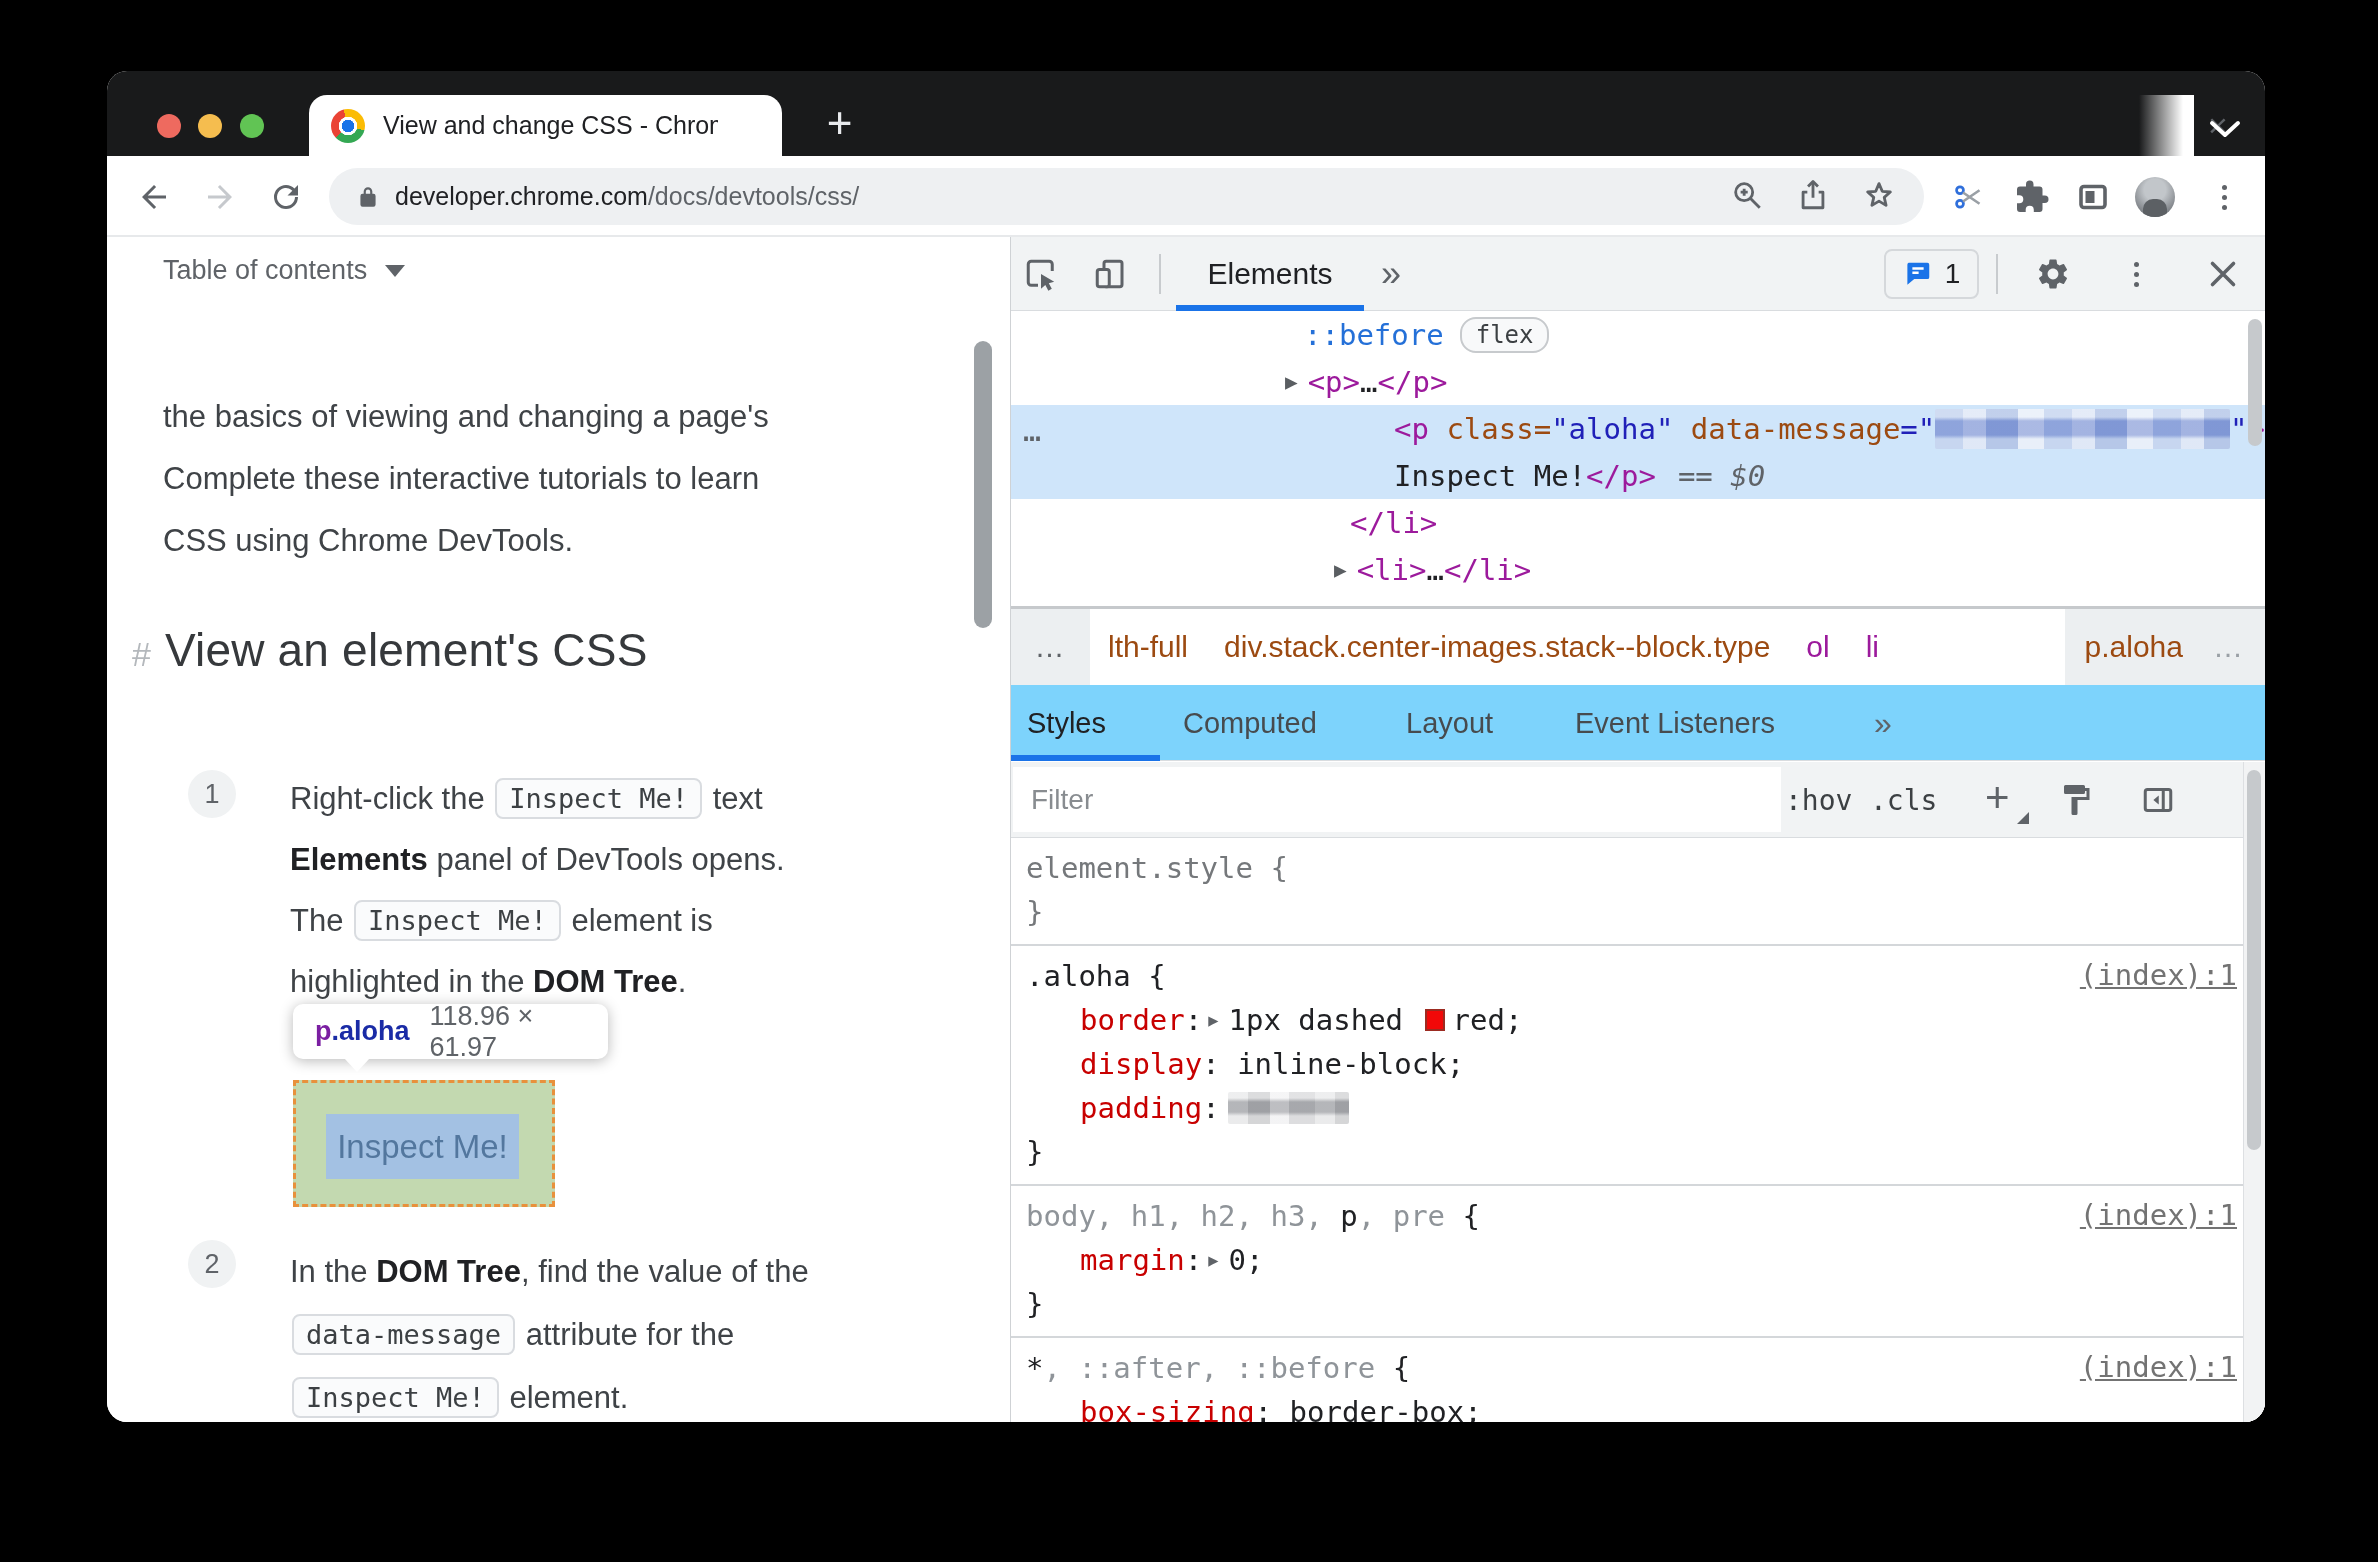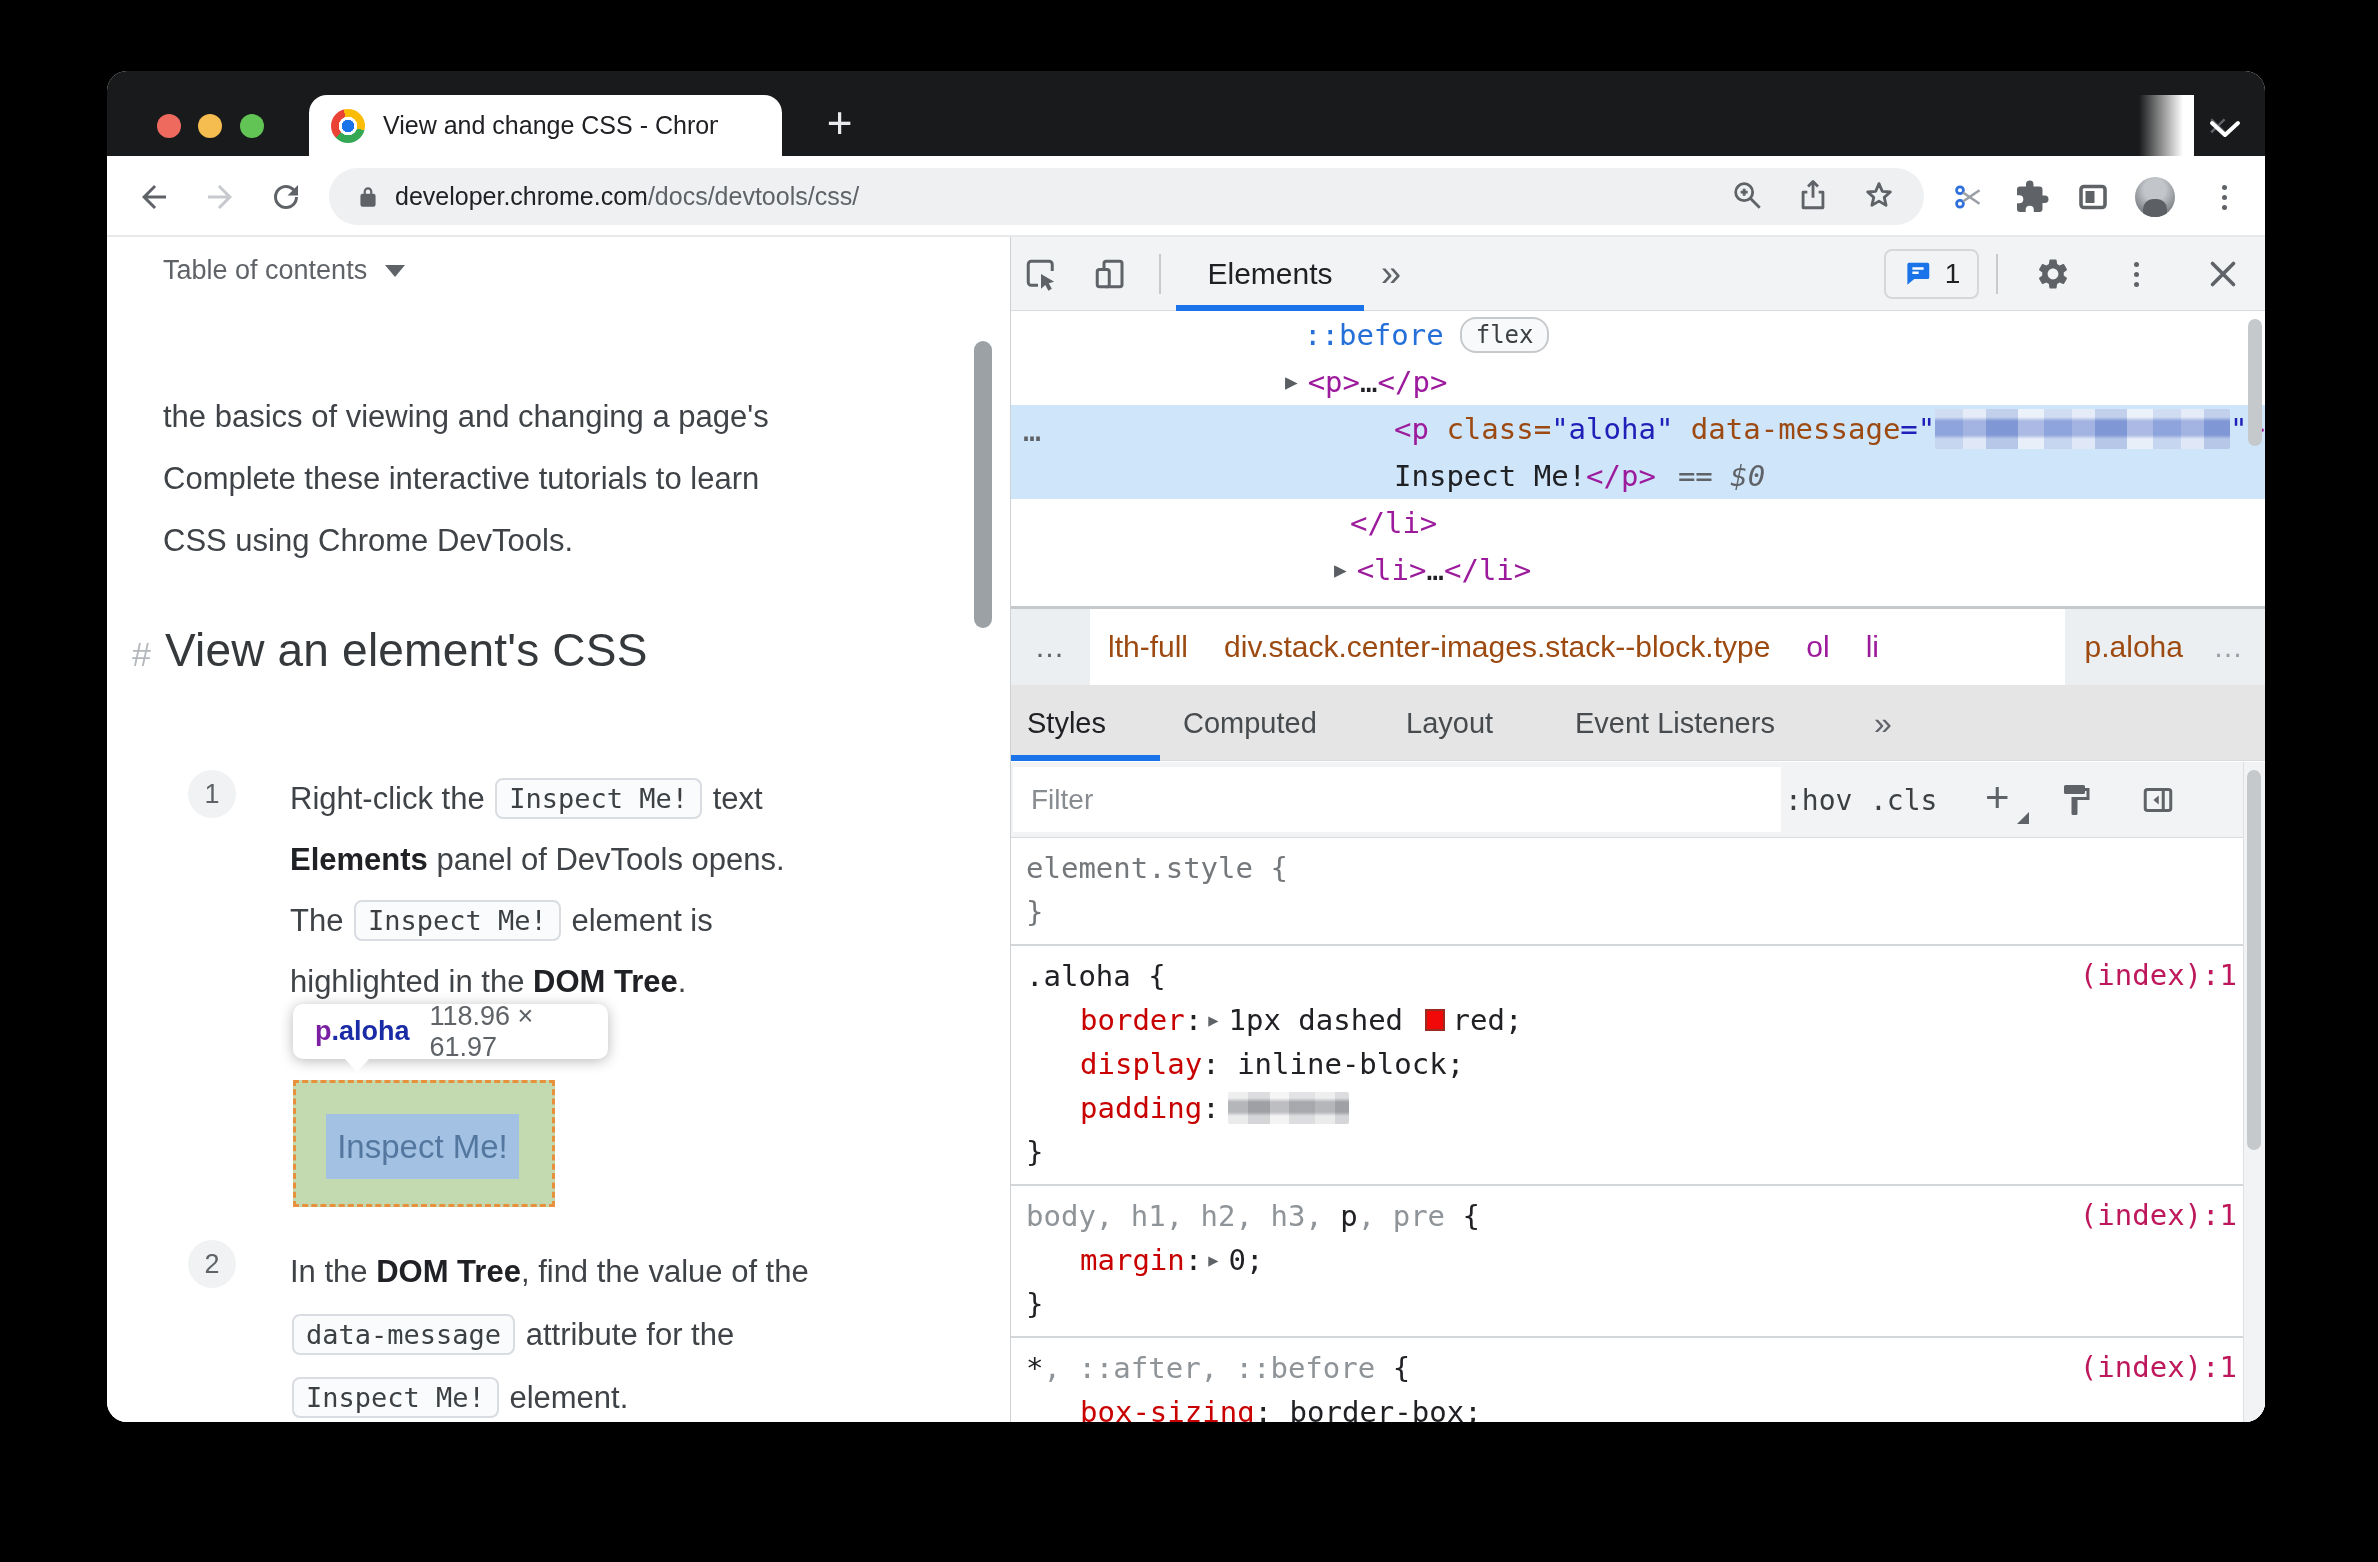--- a/index.html
+++ b/index.html
@@ -106,21 +106,21 @@
   .crumbs{position:absolute;left:0;top:369px;width:100%;height:79px;background:#fff;border-top:3px solid #c6c9cc;
           display:flex;align-items:center;font-size:30px;box-sizing:border-box;}
   .crumb-more{width:79px;height:100%;background:#eceff1;display:flex;align-items:center;justify-content:center;
               color:#5f6368;letter-spacing:2px;flex:0 0 auto;}
   .crumb{margin-left:36px;}
   .crumb.brown{color:#9c4a11;} .crumb.purple{color:#9c1a9c;}
   .crumb-right{margin-left:auto;height:100%;background:#eceff1;display:flex;align-items:center;padding:0 20px;gap:30px;}
   .crumb-right .sel{color:#9c4a11;}
   .crumb-right .dots{color:#9aa0a6;letter-spacing:2px;}
   
-  .stabs{position:absolute;left:0;top:448px;width:100%;height:76px;background:#e5e5e5;border-bottom:1px solid #d9dcdf;box-sizing:border-box;}
+  .stabs{position:absolute;left:0;top:448px;width:100%;height:76px;background:#7dd3fc;border-bottom:1px solid #d9dcdf;box-sizing:border-box;}
   .stab{position:absolute;top:0;height:76px;display:flex;align-items:center;font-size:29px;color:#474b4e;}
   .stab.active{color:#202124;}
   .stab-underline{position:absolute;left:0;top:70px;width:149px;height:6px;background:#1a73e8;}
   
   .frow{position:absolute;left:0;top:525px;width:100%;height:76px;background:#f1f3f4;border-bottom:1px solid #d9dcdf;box-sizing:border-box;}
   .finput{position:absolute;left:2px;top:5px;width:768px;height:65px;border:none;background:#fff;font-size:28px;
           padding-left:18px;box-sizing:border-box;font-family:"Liberation Sans",sans-serif;color:#202124;outline:none;}
   .finput::placeholder{color:#888c90;}
   .ftxt{position:absolute;top:0;height:76px;display:flex;align-items:center;
         font-family:"DejaVu Sans Mono",monospace;font-size:28px;color:#3c4043;}
@@ -130,21 +130,21 @@
   
   .scontent{position:absolute;left:0;top:601px;width:100%;height:584px;background:#fff;
             font-family:"DejaVu Sans Mono",monospace;font-size:29px;color:#202124;}
   .sect{position:relative;padding:8px 30px 10px 15px;}
   .sect + .sect{border-top:2px solid #d4d7da;}
   .sline{height:44px;display:flex;align-items:center;white-space:pre;}
   .sline.ind{padding-left:54px;}
   .propn{color:#c80000;}
   .muted{color:#8f9499;}
   .grayrule{color:#75787b;}
-  .rlink{position:absolute;right:28px;top:12px;color:#be185d;}
+  .rlink{position:absolute;right:28px;top:12px;color:#737373;text-decoration:underline;}
   .sarrow{color:#5f6368;font-size:17px;margin:0 10px 0 6px;}
   .swatch{display:inline-block;width:20px;height:22px;background:#f10808;border:2px solid #9c2b21;
           box-sizing:border-box;margin:0 8px 0 4px;}
   .blur-pad{display:inline-block;width:121px;height:32px;margin-left:8px;border-radius:2px;
     background:
       linear-gradient(180deg, rgba(255,255,255,.5) 0 6px, rgba(120,122,128,.4) 10px 20px, rgba(255,255,255,.4) 24px 32px),
       repeating-linear-gradient(90deg,#dddee0 0 20px,#b9babd 20px 42px,#ececee 42px 61px,#c6c7ca 61px 87px);}
   .stylescroll-track{position:absolute;right:0;top:525px;width:22px;height:660px;background:#f2f3f4;border-left:1px solid #dddfe2;box-sizing:border-box;}
   .stylescroll{position:absolute;right:4px;top:533px;width:14px;height:380px;border-radius:7px;background:#c6c9cc;}
 </style>

